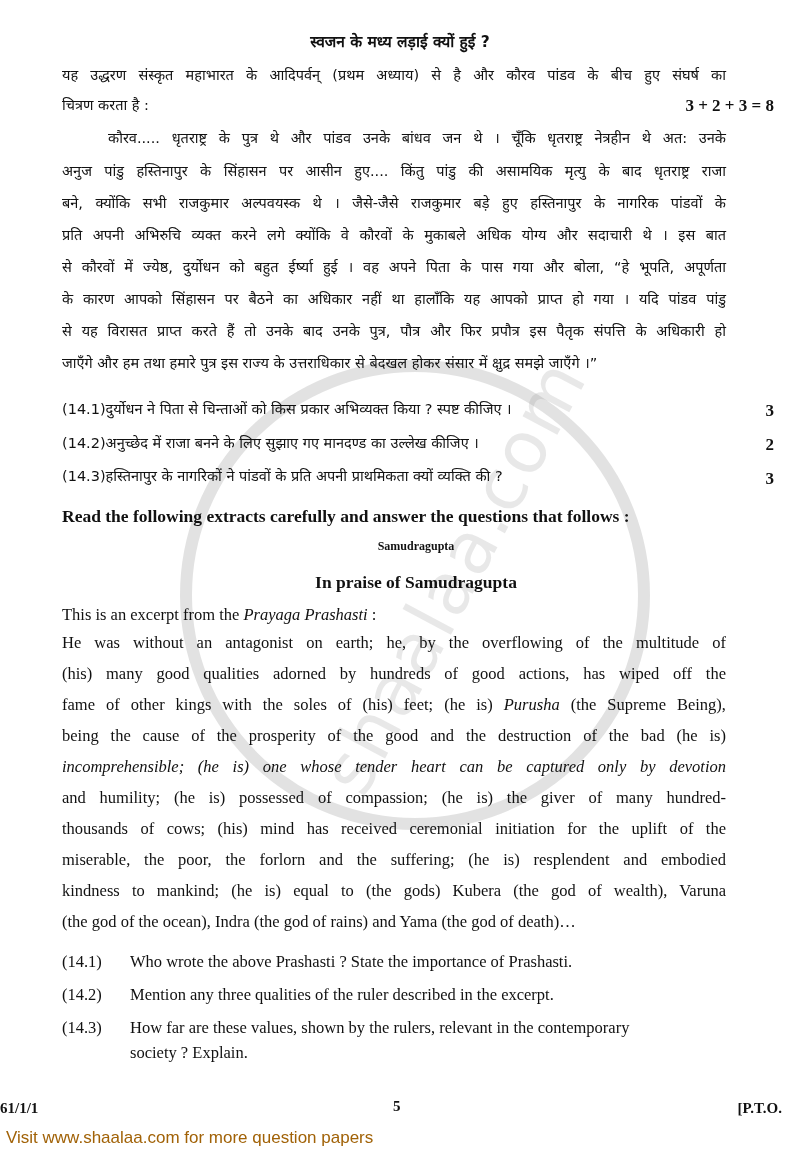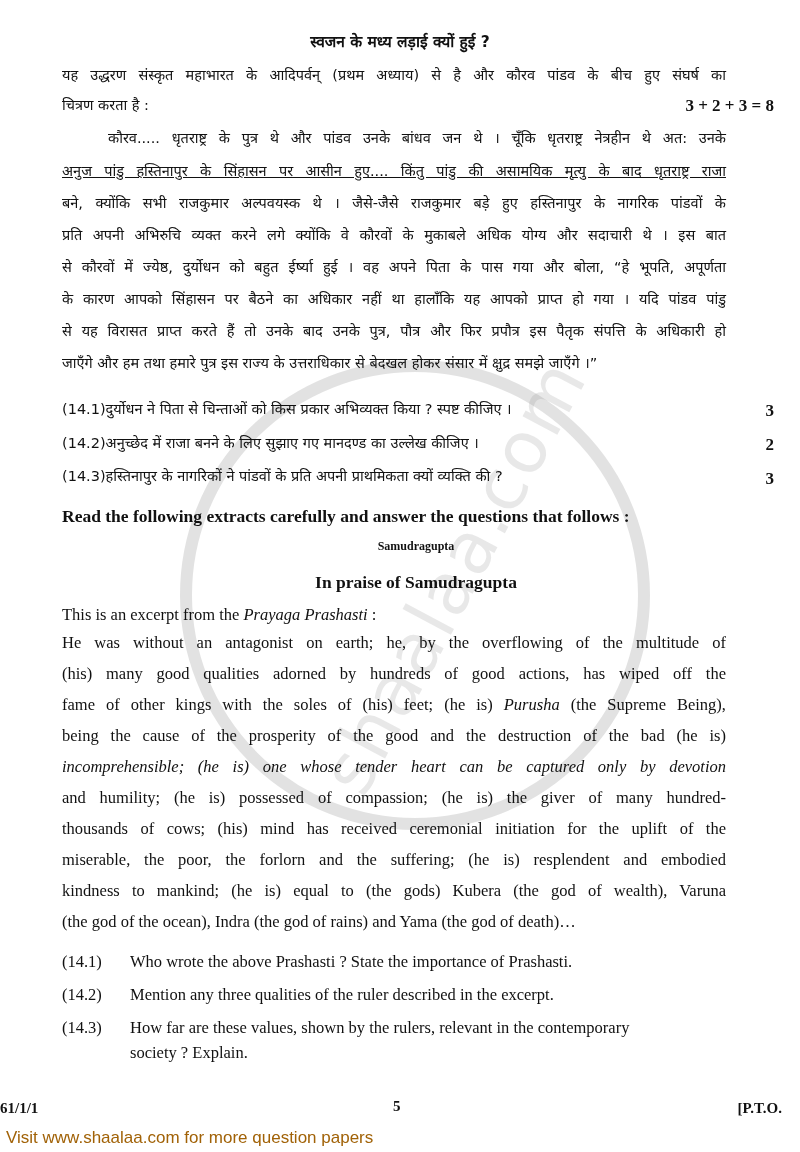--- a/index.html
+++ b/index.html
@@ -41,21 +41,21 @@
   <div class="watermark"></div>
   <div class="watermark-text">shaalaa.com</div>
 
   <div class="line hi center bold" style="top:30px; font-size:15.5px;">स्वजन के मध्य लड़ाई क्यों हुई ?</div>
 
   <div class="line hi just" style="top:64px;">यह उद्धरण संस्कृत महाभारत के आदिपर्वन् (प्रथम अध्याय) से है और कौरव पांडव के बीच हुए संघर्ष का</div>
   <div class="line hi" style="top:94px; left:62px;">चित्रण करता है :</div>
   <div class="marks" style="top:96px;">3 + 2 + 3 = 8</div>
 
   <div class="line hi just" style="top:127px; left:108px; width:618px;">कौरव..... धृतराष्ट्र के पुत्र थे और पांडव उनके बांधव जन थे । चूँकि धृतराष्ट्र नेत्रहीन थे अत: उनके</div>
-  <div class="line hi just" style="top:160px;text-decoration:underline;">अनुज पांडु हस्तिनापुर के सिंहासन पर आसीन हुए.... किंतु पांडु की असामयिक मृत्यु के बाद धृतराष्ट्र राजा</div>
+  <div class="line hi just" style="top:160px;">अनुज पांडु हस्तिनापुर के सिंहासन पर आसीन हुए.... किंतु पांडु की असामयिक मृत्यु के बाद धृतराष्ट्र राजा</div>
   <div class="line hi just" style="top:192px;">बने, क्योंकि सभी राजकुमार अल्पवयस्क थे । जैसे-जैसे राजकुमार बड़े हुए हस्तिनापुर के नागरिक पांडवों के</div>
   <div class="line hi just" style="top:224px;">प्रति अपनी अभिरुचि व्यक्त करने लगे क्योंकि वे कौरवों के मुकाबले अधिक योग्य और सदाचारी थे । इस बात</div>
   <div class="line hi just" style="top:256px;">से कौरवों में ज्येष्ठ, दुर्योधन को बहुत ईर्ष्या हुई । वह अपने पिता के पास गया और बोला, “हे भूपति, अपूर्णता</div>
   <div class="line hi just" style="top:288px;">के कारण आपको सिंहासन पर बैठने का अधिकार नहीं था हालाँकि यह आपको प्राप्त हो गया । यदि पांडव पांडु</div>
   <div class="line hi just" style="top:320px;">से यह विरासत प्राप्त करते हैं तो उनके बाद उनके पुत्र, पौत्र और फिर प्रपौत्र इस पैतृक संपत्ति के अधिकारी हो</div>
   <div class="line hi" style="top:352px; left:62px;">जाएँगे और हम तथा हमारे पुत्र इस राज्य के उत्तराधिकार से बेदखल होकर संसार में क्षुद्र समझे जाएँगे ।”</div>
 
   <div class="line hi" style="top:398px; left:62px;">
     <span>(14.1)</span><span>दुर्योधन ने पिता से चिन्ताओं को किस प्रकार अभिव्यक्त किया ? स्पष्ट कीजिए ।</span>
   </div>

